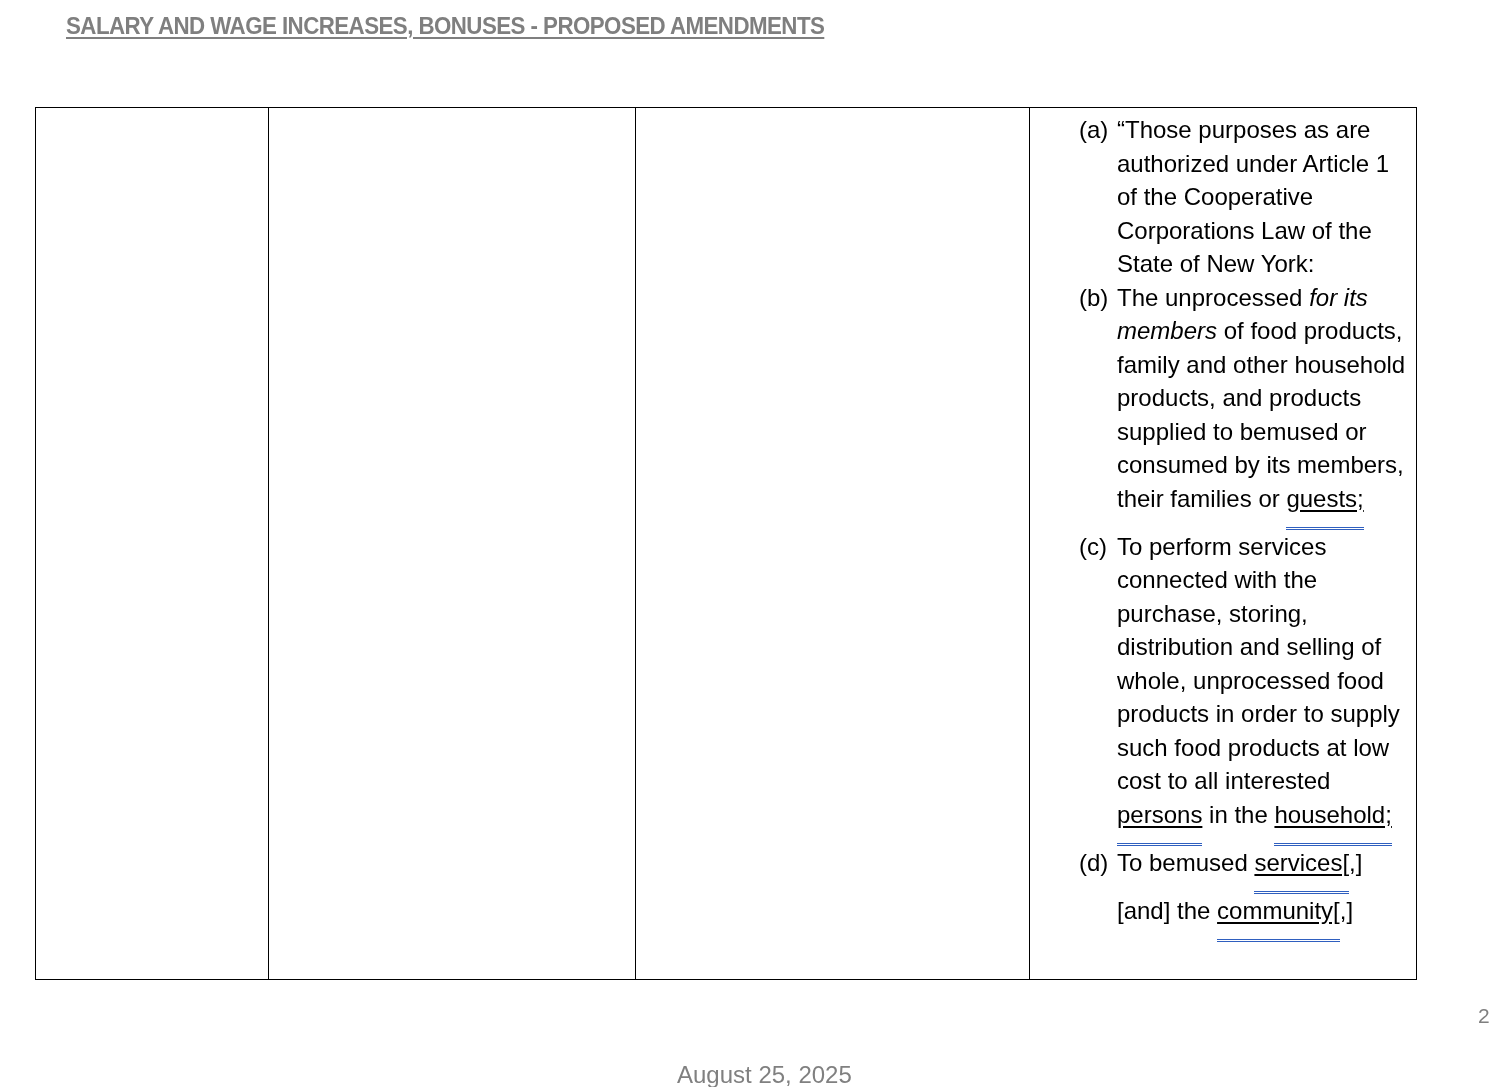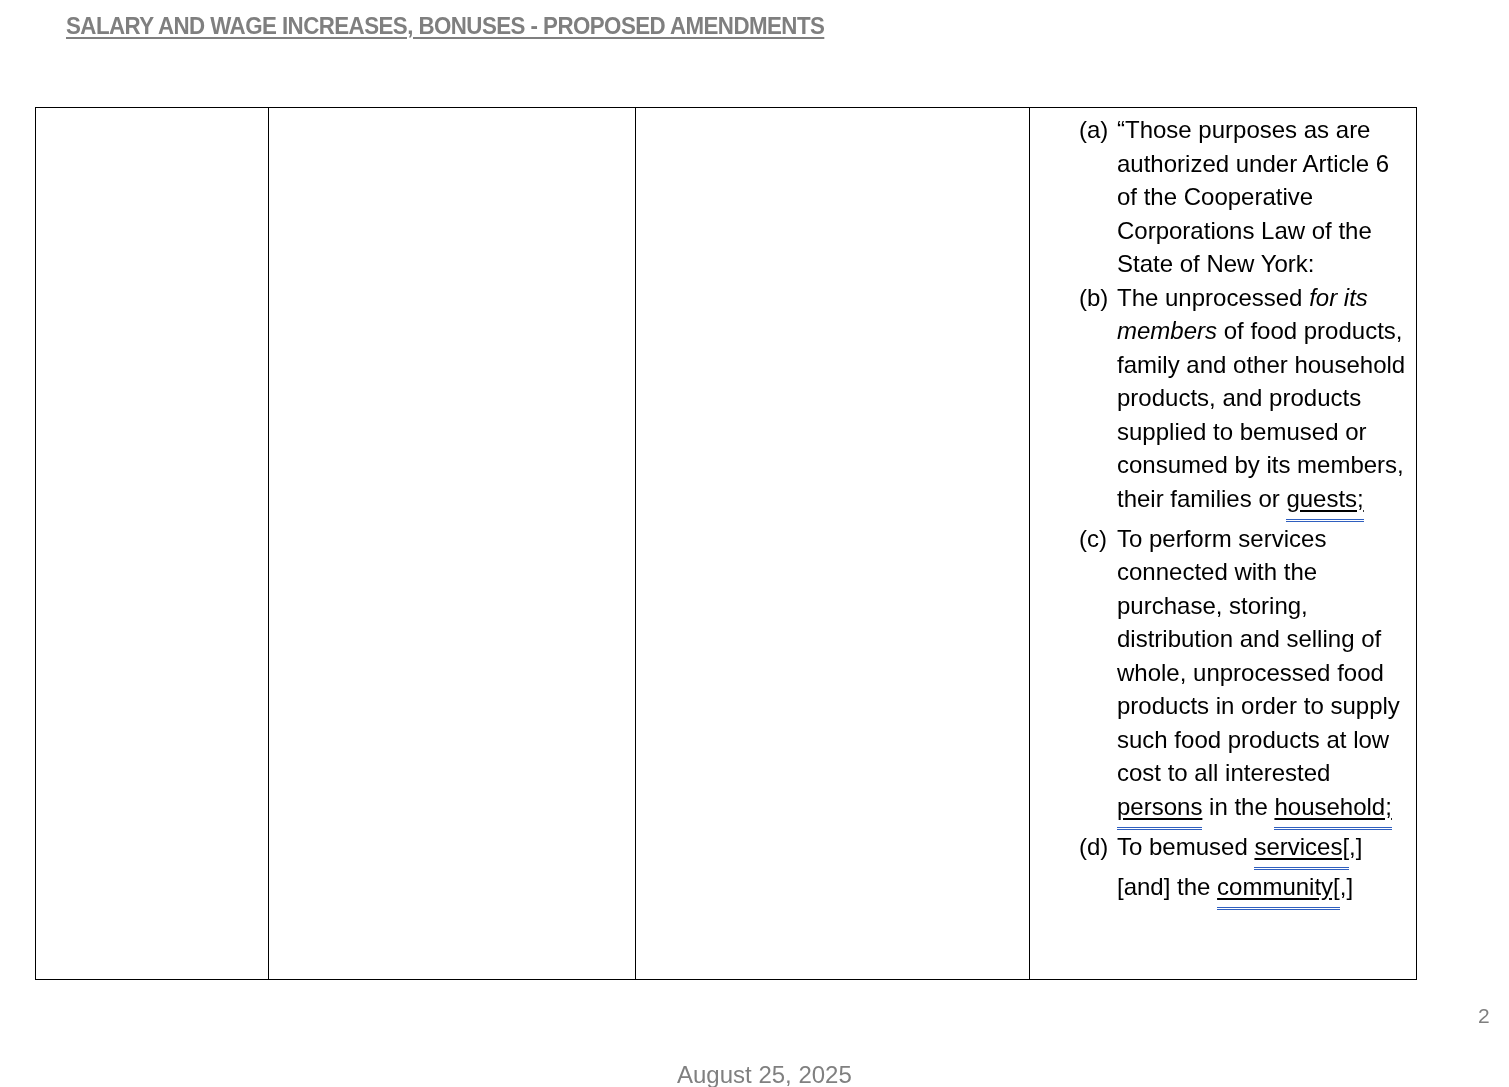--- a/index.html
+++ b/index.html
@@ -70,21 +70,21 @@
       flex: 1;
       padding-right: 10px;
     }
     .ins {
       text-decoration: underline;
       text-decoration-color: #000;
       text-underline-offset: 3px;
       border-bottom: 3px double #2f5fbf;
       line-height: 1;
       display: inline-block;
-      padding-bottom: 8px;
+      padding-bottom: 16px;
     }
     .page-number {
       position: absolute;
       left: 1478px;
       top: 1004px;
       font-size: 21px;
       color: #7f7f7f;
     }
     .footer-date {
       position: absolute;
@@ -103,21 +103,21 @@
 <table class="amend-table">
   <tbody>
       <tr>
     <td class="col1"></td>
     <td class="col2"></td>
     <td class="col3"></td>
     <td class="col4">
       <ul class="purpose-list">
         <li class="purpose-item">
           <span class="item-label">(a)</span>
-          <span class="item-text"><span>“Those purposes as are authorized under Article 6 of the Cooperative Corporations Law of the State of New York:</span></span>
+          <span class="item-text"><span>“Those purposes as are authorized under Article 1 of the Cooperative Corporations Law of the State of New York:</span></span>
         </li>
         <li class="purpose-item">
           <span class="item-label">(b)</span>
           <span class="item-text"><span>The unprocessed </span><em>for its members</em><span> of food products, family and other household products, and products supplied to bemused or consumed by its members, their families or </span><span class="ins">guests;</span></span>
         </li>
         <li class="purpose-item">
           <span class="item-label">(c)</span>
           <span class="item-text"><span>To perform services connected with the purchase, storing, distribution and selling of whole, unprocessed food products in order to supply such food products at low cost to all interested </span><span class="ins">persons</span><span> in the </span><span class="ins">household;</span></span>
         </li>
         <li class="purpose-item">

